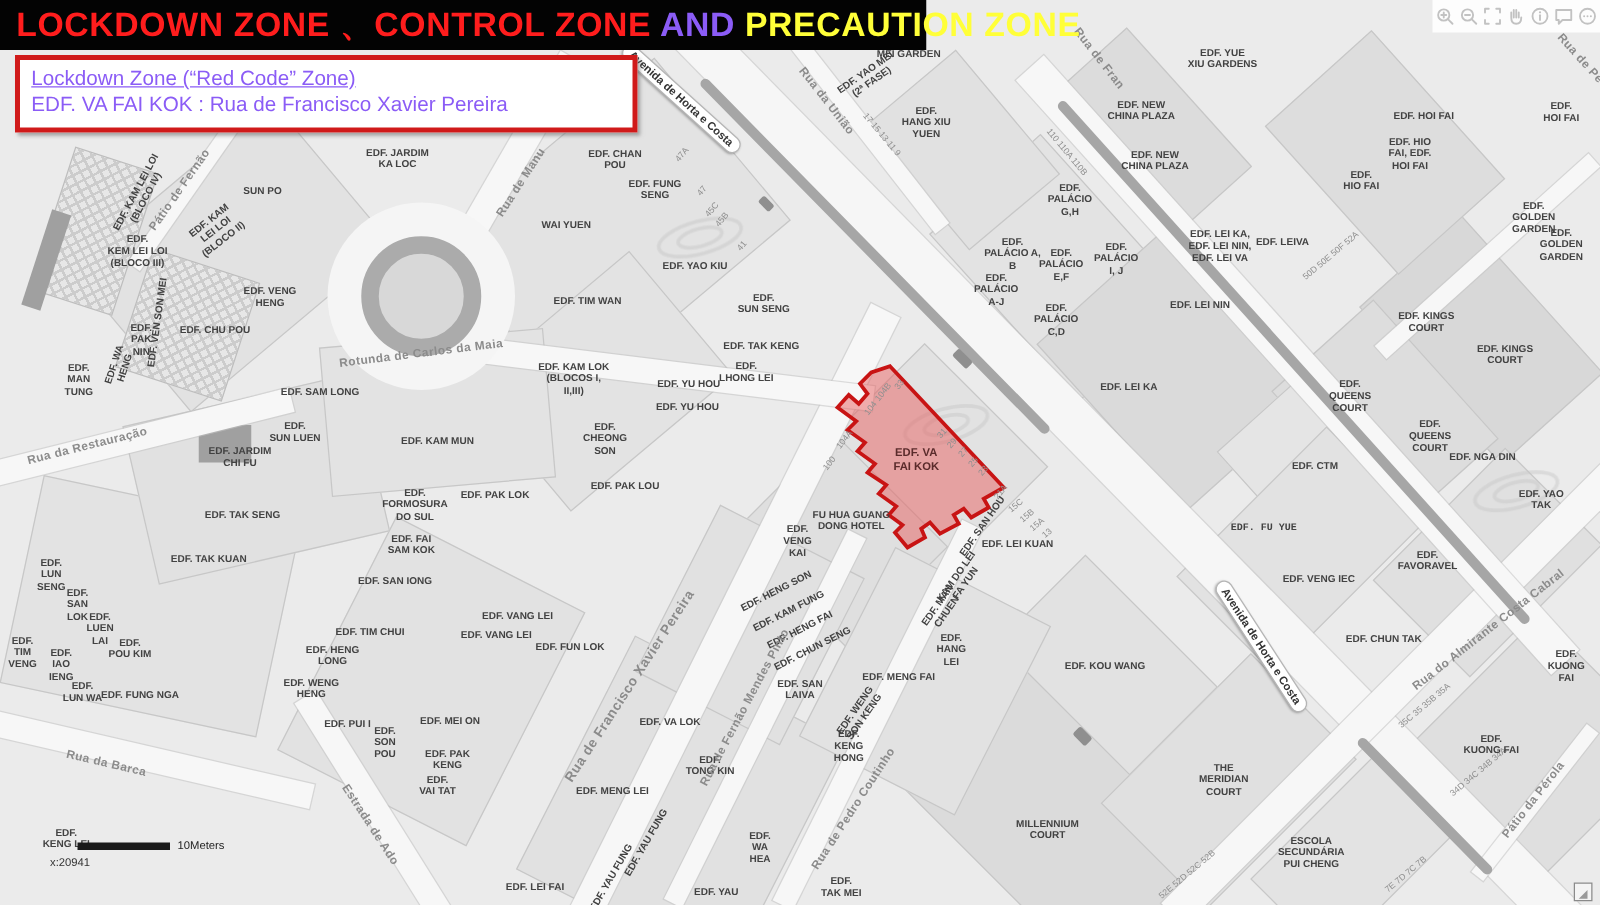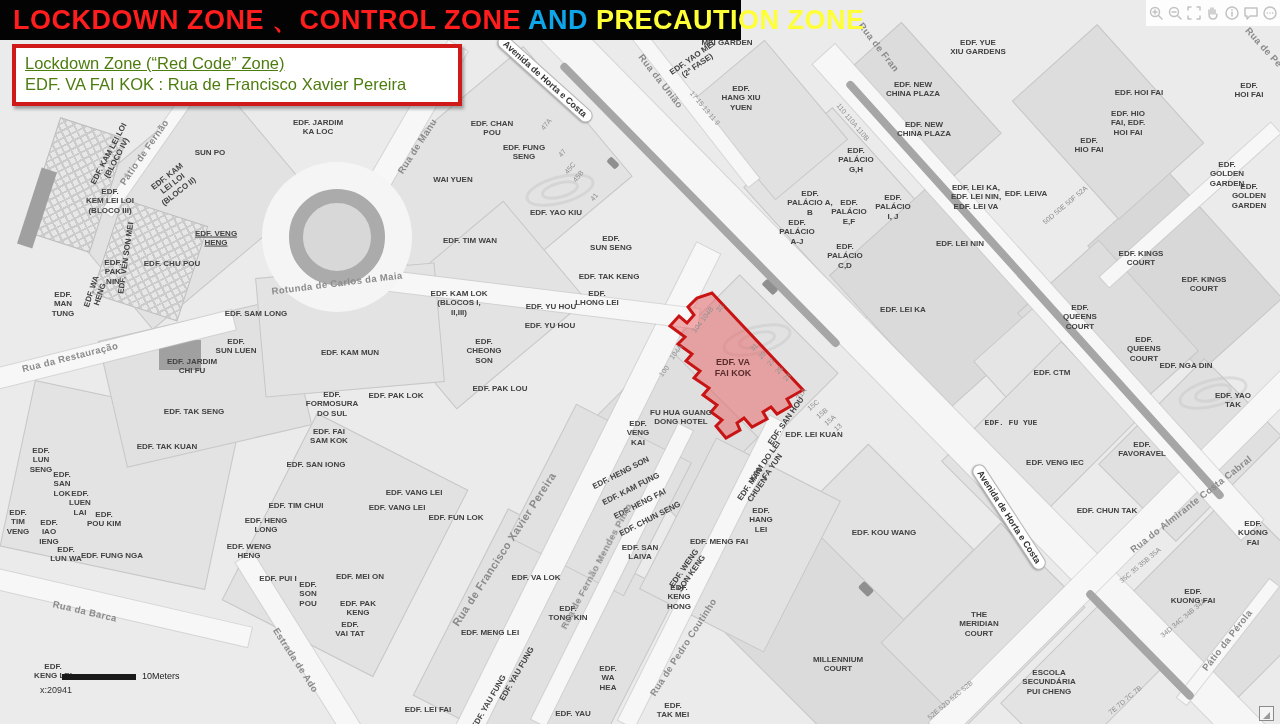--- a/index.html
+++ b/index.html
@@ -36,22 +36,22 @@
         color:#333;font-size:9px;letter-spacing:0;box-shadow:0 1px 2px rgba(0,0,0,.3);z-index:46;}
   .hnum{position:absolute;font-size:7px;color:#8f8f8f;white-space:nowrap;z-index:38;pointer-events:none;}
   .zone-label{position:absolute;left:733px;top:368px;transform:translate(-50%,-50%);
         font-size:9px;font-weight:bold;color:#5a2b2b;text-align:center;white-space:pre-line;
         line-height:1.25;z-index:41;pointer-events:none;}
   
   #banner{position:absolute;left:0;top:0;width:741px;height:40px;background:#030303;z-index:70;
         padding-left:13px;line-height:40px;font-size:27px;font-weight:bold;white-space:nowrap;
         letter-spacing:.5px;}
   #banner .bseg{display:inline;}
-  #infobox{position:absolute;left:12px;top:44px;width:450px;background:#fff;z-index:69;
-        border:4px solid #d01a1a;padding:5px 9px 6px;font-size:16.5px;line-height:1.3;color:#4d7c0f;
+  #infobox{position:absolute;left:12px;top:44px;width:498px;background:#fff;z-index:69;
+        border:4px solid #d01a1a;padding:5px 9px 6px;font-size:16.5px;line-height:1.3;color:#8b5cf6;
         box-shadow:2px 3px 3px rgba(100,100,100,.55);}
   #infobox .ib-title{text-decoration:underline;}
   #toolbar{position:absolute;right:0;top:0;width:134px;height:26px;background:#fdfdfd;z-index:70;
         display:flex;align-items:center;justify-content:space-evenly;}
   .tbtn{border:none;background:none;padding:0;margin:0;width:17px;height:18px;cursor:pointer;
         display:flex;align-items:center;justify-content:center;}
   .tbtn svg{stroke:#c2c2c2;fill:none;stroke-width:1.5;stroke-linecap:round;stroke-linejoin:round;}
   #footer{position:absolute;left:0;top:694px;width:1132px;height:28px;z-index:60;
         background:rgba(124,124,124,.8);color:#fafafa;font-size:15px;line-height:28px;
         padding-left:13px;white-space:nowrap;}
@@ -144,21 +144,21 @@
   <div class="lyr">
       <div class="blabel" style="left: 113px; top: 156px; transform: translate(-50%, -50%) rotate(-62deg);">EDF. KAM LEI LOI
 (BLOCO IV)</div>
       <div class="blabel" style="left: 210px; top: 153px; transform: translate(-50%, -50%) rotate(0deg);">SUN PO</div>
       <div class="blabel" style="left: 173px; top: 184px; transform: translate(-50%, -50%) rotate(-38deg);">EDF. KAM
 LEI LOI
 (BLOCO II)</div>
       <div class="blabel" style="left: 110px; top: 201px; transform: translate(-50%, -50%) rotate(0deg);">EDF.
 KEM LEI LOI
 (BLOCO III)</div>
-      <div class="blabel" style="left: 216px; top: 238px; transform: translate(-50%, -50%) rotate(0deg); text-decoration: underline;">EDF. VENG
+      <div class="blabel" style="left: 216px; top: 238px; transform: translate(-50%, -50%) rotate(0deg);">EDF. VENG
 HENG</div>
       <div class="blabel" style="left: 126px; top: 258px; transform: translate(-50%, -50%) rotate(-82deg);">EDF. VEN SON MEI</div>
       <div class="blabel" style="left: 172px; top: 264px; transform: translate(-50%, -50%) rotate(0deg);">EDF. CHU POU</div>
       <div class="blabel" style="left: 113px; top: 272px; transform: translate(-50%, -50%) rotate(0deg);">EDF.
 PAK
 NIN</div>
       <div class="blabel" style="left: 96px; top: 293px; transform: translate(-50%, -50%) rotate(-72deg);">EDF. WA
 HENG</div>
       <div class="blabel" style="left: 63px; top: 304px; transform: translate(-50%, -50%) rotate(0deg);">EDF.
 MAN
@@ -401,21 +401,21 @@
       <div class="hnum" style="left: 853px; top: 122px; transform: translate(-50%, -50%) rotate(50deg);">110 110A 110B</div>
       <div class="hnum" style="left: 1065px; top: 205px; transform: translate(-50%, -50%) rotate(-40deg);">50D 50E 50F 52A</div>
       <div class="hnum" style="left: 950px; top: 700px; transform: translate(-50%, -50%) rotate(-40deg);">52E 52D 52C 52B</div>
       <div class="hnum" style="left: 1125px; top: 700px; transform: translate(-50%, -50%) rotate(-40deg);">7E 7D 7C 7B</div>
       <div class="hnum" style="left: 1140px; top: 565px; transform: translate(-50%, -50%) rotate(-40deg);">35C 35 35B 35A</div>
       <div class="hnum" style="left: 1183px; top: 618px; transform: translate(-50%, -50%) rotate(-40deg);">34D 34C 34B 34A</div>
     </div>
   <div class="zone-label">EDF. VA
 FAI KOK</div>
 
-  <div id="banner"><span class="bseg" style="color: rgb(255, 29, 29);">LOCKDOWN ZONE 、CONTROL ZONE </span><span class="bseg" style="color: #0ea5e9;">AND </span><span class="bseg" style="color: rgb(255, 255, 56);">PRECAUTION ZONE</span></div>
+  <div id="banner"><span class="bseg" style="color: rgb(255, 29, 29);">LOCKDOWN ZONE 、CONTROL ZONE </span><span class="bseg" style="color: #8b5cf6;">AND </span><span class="bseg" style="color: rgb(255, 255, 56);">PRECAUTION ZONE</span></div>
 
   <div id="infobox">
     <div class="ib-title">Lockdown Zone (“Red Code” Zone)</div>
     <div>EDF. VA FAI KOK : Rua de Francisco Xavier Pereira</div>
   </div>
 
   <div id="toolbar">
     <button class="tbtn">
       <svg width="16" height="16" viewBox="0 0 16 16">
         <circle cx="7" cy="7" r="4.5"></circle>

